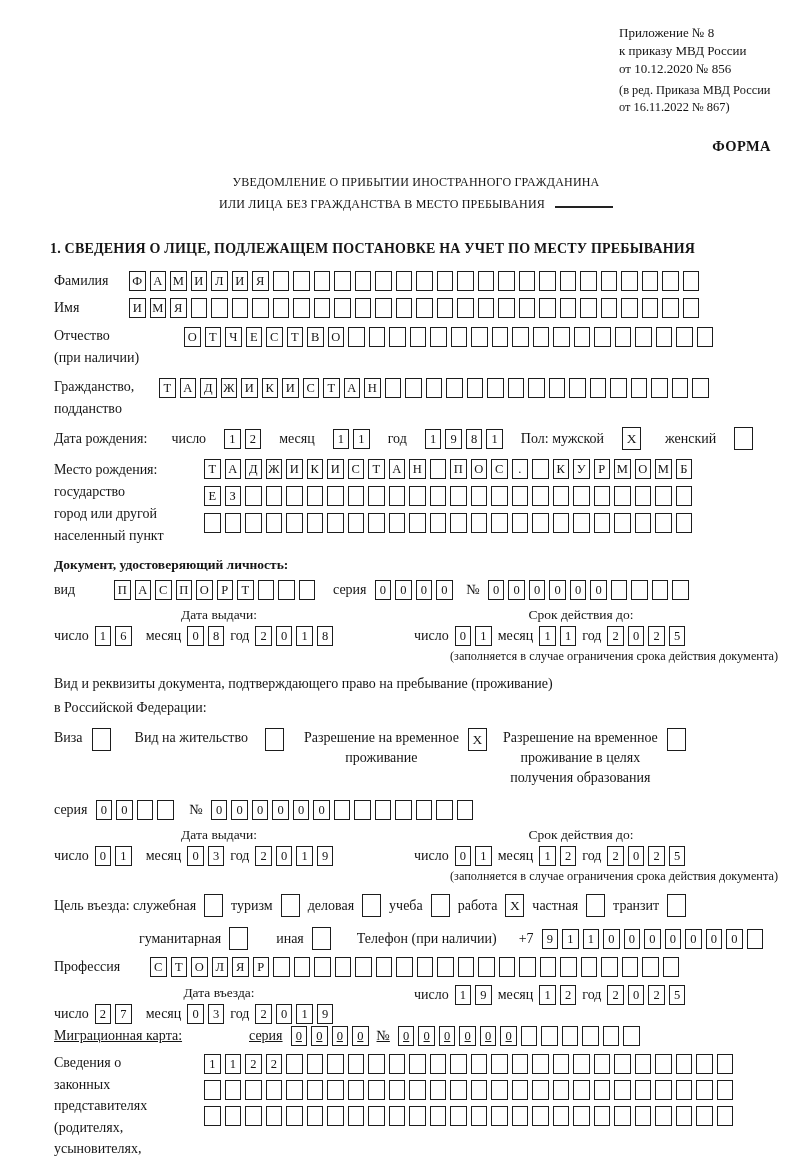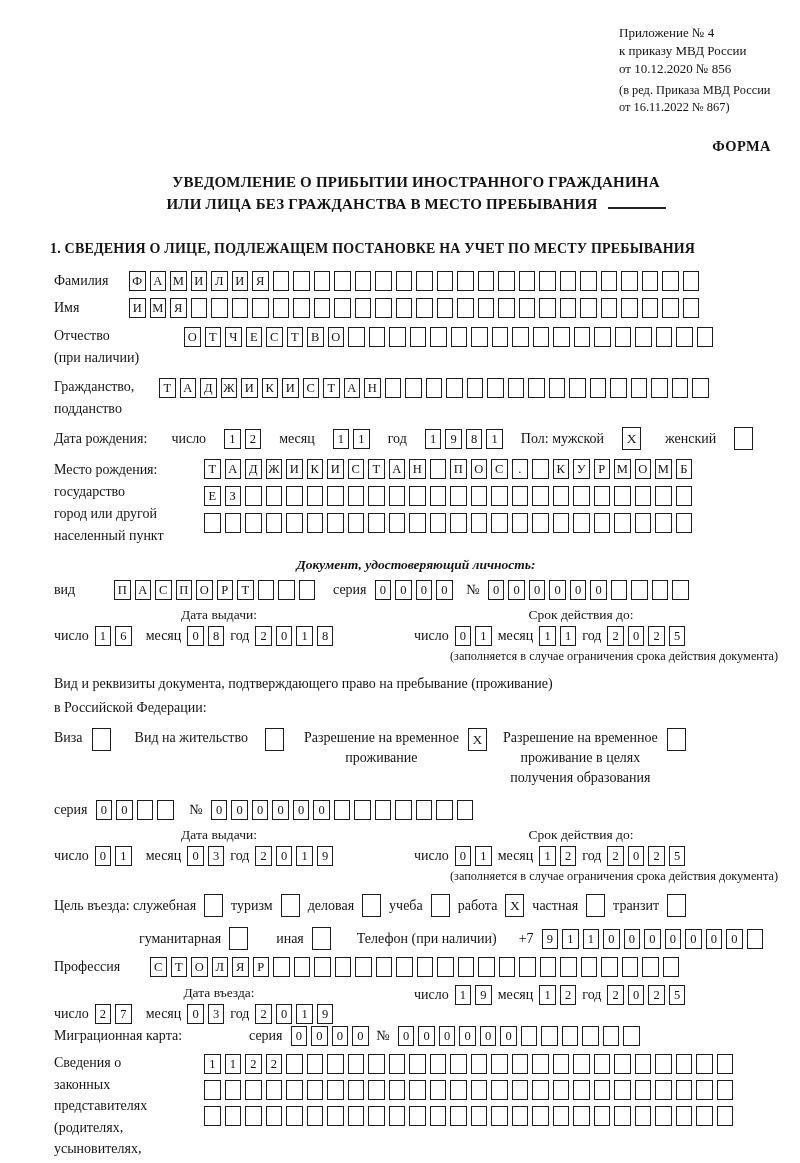--- a/index.html
+++ b/index.html
@@ -5,40 +5,40 @@
   html,body{margin:0;padding:0;background:#ffffff;color:#141414;}
   body{width:800px;height:1163px;font-family:"Liberation Serif","DejaVu Serif",serif;font-size:14px;}
   .page{padding:24px 22px 10px 54px;box-sizing:border-box;}
 
   
   .hdr{margin-left:565px;line-height:18px;font-size:13px;}
   .hdr .small{font-size:12.4px;margin-top:4px;line-height:17px;}
   .forma{margin-left:565px;width:182px;text-align:right;font-weight:bold;font-size:14.5px;margin-top:22px;letter-spacing:.4px;padding-right:30px;box-sizing:border-box;}
 
   
-  .title{text-align:center;font-weight:bold;font-size:15px;line-height:22px;margin-top:16px;letter-spacing:.2px;}
+  .title{text-align:center;font-weight:normal;font-size:12px;line-height:22px;margin-top:16px;letter-spacing:.2px;}
   .title .uline{display:inline-block;width:58px;border-bottom:2px solid #222;height:12px;margin-left:10px;}
   .sec-head{font-weight:bold;font-size:14px;margin:26px 0 14px -4px;letter-spacing:.2px;}
 
   
   .row{display:flex;align-items:center;margin:7px 0;}
   .row.top{align-items:flex-start;}
   .lblcol{line-height:22px;}
   .lbl{white-space:nowrap;}
   .boxes{display:inline-flex;gap:4px;vertical-align:middle;}
   .cell{display:inline-block;width:14.5px;height:18px;border:1.6px solid #1d1d1d;text-align:center;
         font-size:12.5px;line-height:18px;background:#fff;flex:0 0 auto;}
   .mt2{margin-top:2px;}
 
   .w75{width:75px;flex:0 0 75px;}
   .w130{width:130px;flex:0 0 130px;}
   .w105{width:105px;flex:0 0 105px;}
   .w150{width:150px;flex:0 0 150px;}
 
-  .center-b{font-weight:bold;text-align:center;font-size:13.5px;margin:10px 0 4px 0;font-style:italic;}
+  .center-b{font-weight:bold;font-size:13.5px;margin:10px 0 4px 0;}
 
   
   .dates{display:flex;margin:4px 0 2px 0;}
   .dates .left{width:330px;flex:0 0 330px;}
   .dates .right{flex:1;}
   .date-title{text-align:center;font-size:13.5px;margin-bottom:3px;}
   .date-fields{display:flex;align-items:center;gap:6px;white-space:nowrap;}
   .note{font-size:12.3px;text-align:right;margin:3px 0 2px 0;}
 
   .para{line-height:24px;margin-top:8px;}
@@ -46,33 +46,33 @@
   
   .permit-row{display:flex;align-items:flex-start;margin:8px 0 4px 0;gap:10px;font-family:Liberation Serif, serif;}
   .permit-row .opt{display:flex;align-items:flex-start;gap:9px;}
   .opt .optlbl{line-height:20px;}
   .opt .optlbl.c{text-align:center;}
   .cbx .cell{width:17px;height:21px;line-height:21px;font-size:13.5px;}
 
   .purpose-line{display:flex;align-items:center;gap:8px;margin:10px 0 6px 0;white-space:nowrap;}
   .purpose-line2{display:flex;align-items:center;gap:8px;margin:10px 0 6px 85px;white-space:nowrap;}
 
-  .migrow{display:flex;align-items:center;margin:1px 0 6px 0;}
+  .migrow{display:flex;align-items:center;margin:1px 0 6px 0;text-decoration:underline;}
 
   .reps{display:flex;margin-top:4px;}
   .reps .lblcol{line-height:21.5px;}
   .reps .boxcol .boxes{margin-bottom:6px;}
 </style>
 </head>
 <body>
 
 <div class="page">
 
   <div class="hdr">
-    <div>Приложение № 4</div>
+    <div>Приложение № 8</div>
     <div>к приказу МВД России</div>
     <div>от 10.12.2020 № 856</div>
     <div class="small">
       <div>(в ред. Приказа МВД России</div>
       <div>от 16.11.2022 № 867)</div>
     </div>
   </div>
   <div class="forma">ФОРМА</div>
 
   <div class="title">

